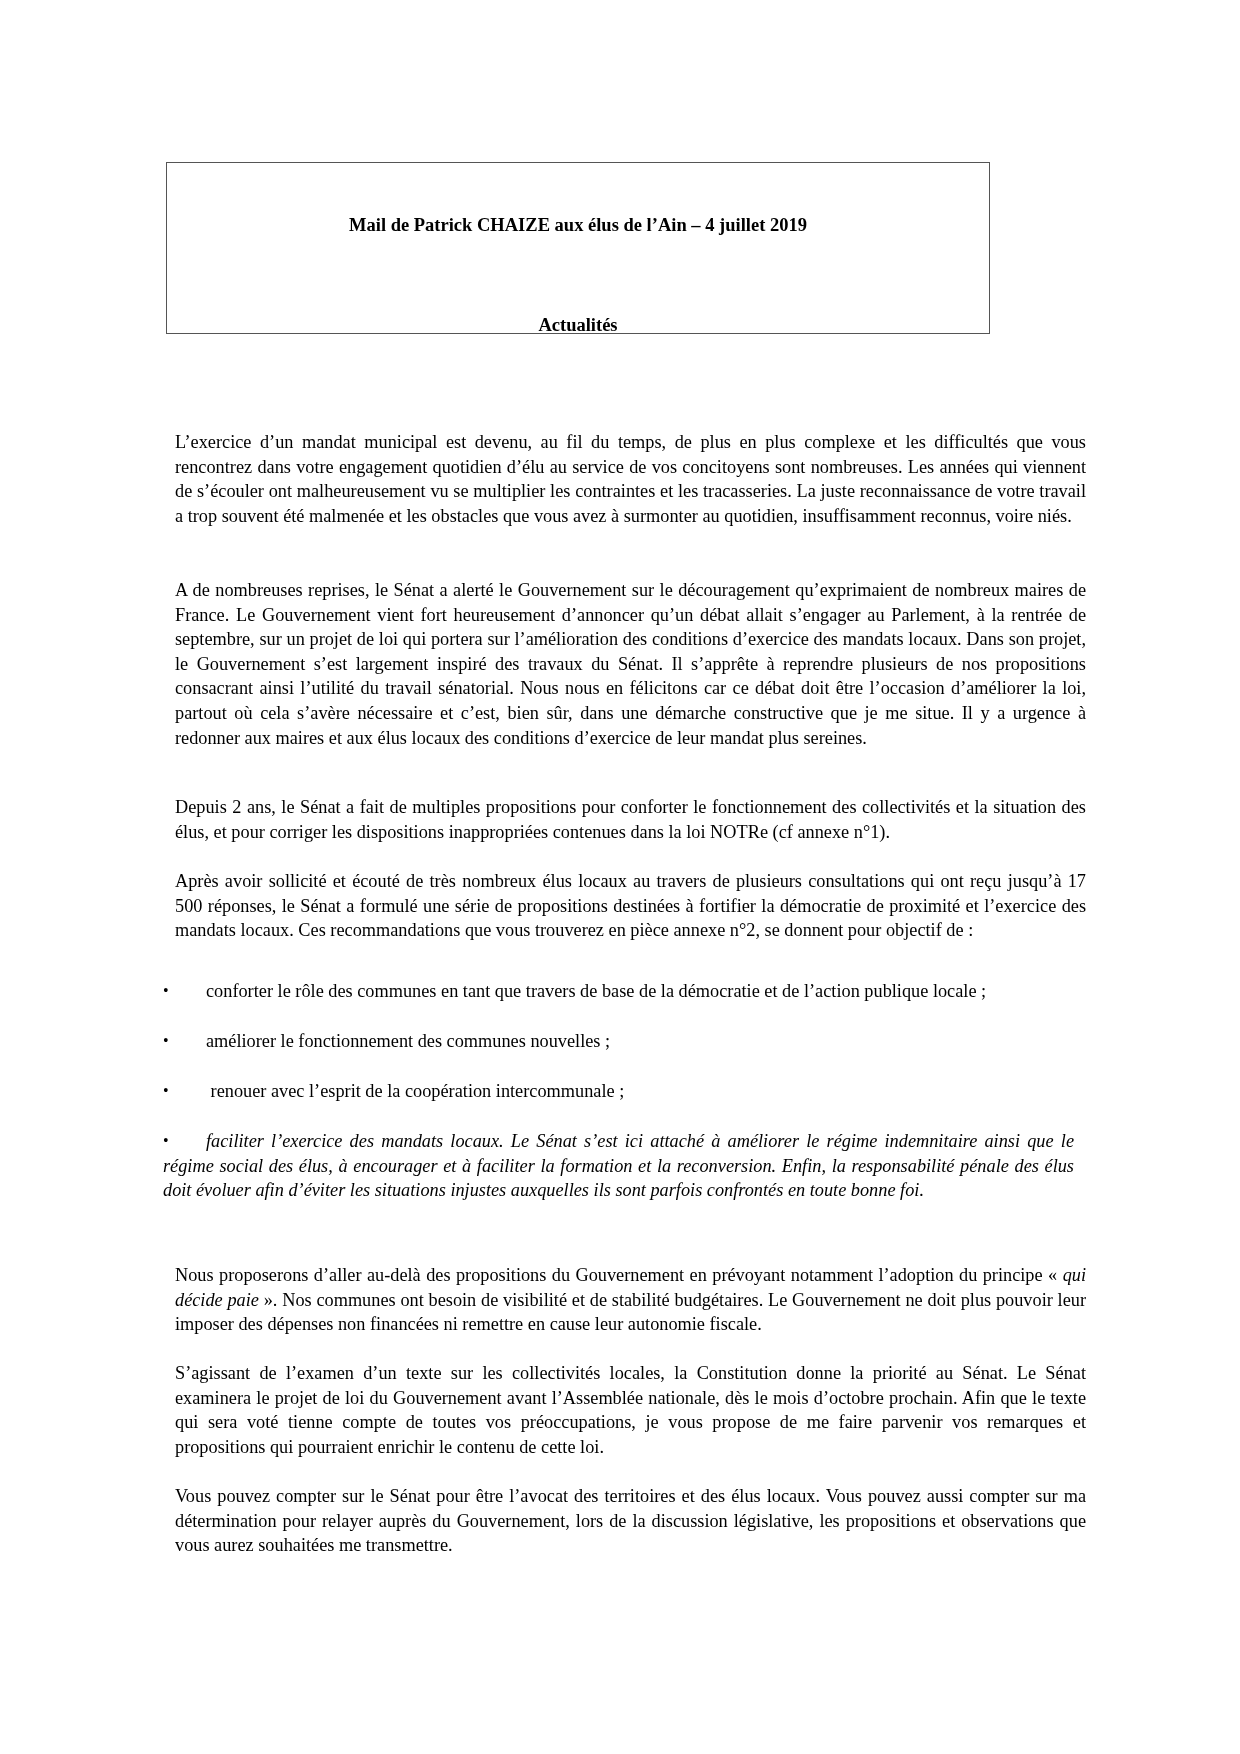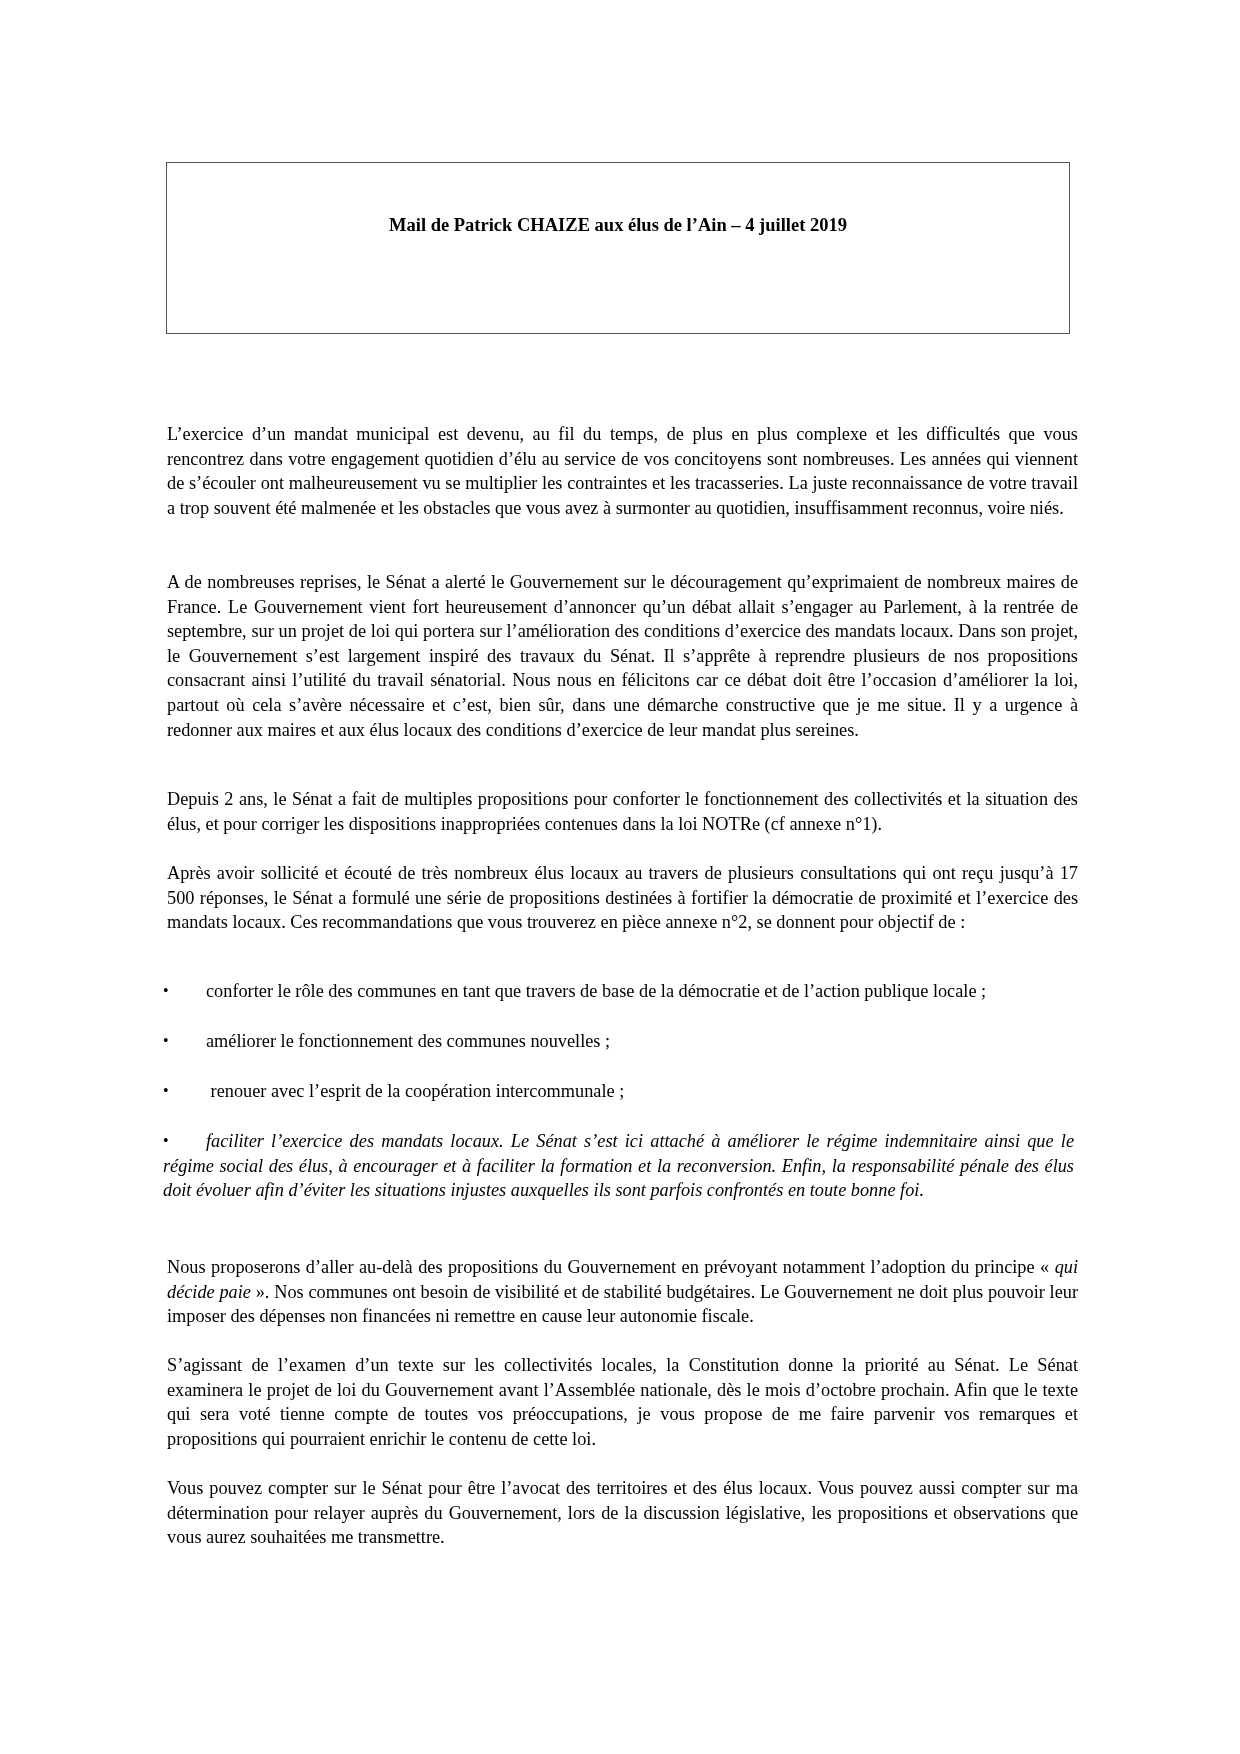--- a/index.html
+++ b/index.html
@@ -2,49 +2,50 @@
 <html><head>
   <meta charset="utf-8">
   <style>
     html, body { margin: 0; padding: 0; background: #ffffff; }
     body {
       width: 1240px; height: 1754px; position: relative; overflow: hidden;
       font-family: "Liberation Serif", "DejaVu Serif", serif;
       color: #000; font-size: 18.3px; line-height: 24.6px;
     }
     .title-box {
-      position: absolute; left: 166px; top: 162px; width: 904px; height: 172px;
+      position: absolute; left: 166px; top: 162px; width: 824px; height: 172px;
       border: 1.5px solid #555; box-sizing: border-box;
     }
     .title-main {
       position: absolute; left: 0; right: 0; top: 50px; text-align: center;
       font-weight: bold; font-size: 18.5px;
     }
     .title-sub {
       position: absolute; left: 0; right: 0; top: 150px; text-align: center;
       font-weight: bold; font-size: 18.5px;
     }
     .body-text {
       position: absolute; left: 163px; width: 911px;
     }
-    .para { margin: 4px; text-align: justify; position: absolute; left: 0; width: 911px; }
+    .para { margin: 12px; text-align: justify; position: absolute; left: 0; width: 911px; }
     .bullet {
       position: absolute; left: 0; width: 911px; margin: 0; text-align: justify;
     }
     .bullet .dot { position: absolute; left: 0; top: 0; font-size: 16px; }
     .bullet .txt { display: block; padding-left: 43px; }
     .bullet.wrap .txt { padding-left: 0; text-indent: 43px; font-style: italic; }
     b { font-weight: normal; }
     i { font-style: italic; }
   </style>
 </head>
 <body>
 
 <div class="title-box">
   <div class="title-main">Mail de Patrick CHAIZE aux élus de l’Ain – 4 juillet 2019</div>
+  <div class="title-sub">Actualités</div>
 </div>
 
 <div class="body-text" style="top:0;">
   <p class="para" style="top:418px;">L’exercice d’un mandat municipal est devenu, au fil du temps, de plus en plus complexe et les difficultés que vous rencontrez dans votre engagement quotidien d’élu au service de vos concitoyens sont nombreuses. Les années qui viennent de s’écouler ont malheureusement vu se multiplier les contraintes et les tracasseries. La juste reconnaissance de votre travail a trop souvent été malmenée et les obstacles que vous avez à surmonter au quotidien, insuffisamment reconnus, voire niés.</p>
 
   <p class="para" style="top:566px;"><span>A de nombreuses reprises, le Sénat a alerté le Gouvernement sur le découragement qu’exprimaient de nombreux maires de France. Le Gouvernement vient fort heureusement d’annoncer qu’un débat allait s’engager au Parlement, à la rentrée de septembre, sur un </span><b>projet de loi qui portera sur l’amélioration des conditions d’exercice des mandats locaux</b><span>. Dans son projet, le Gouvernement s’est largement inspiré des travaux du Sénat. Il s’apprête à reprendre plusieurs de nos propositions consacrant ainsi l’utilité du travail sénatorial. Nous nous en félicitons car ce débat doit être l’occasion d’améliorer la loi, partout où cela s’avère nécessaire et c’est, bien sûr, dans une démarche constructive que je me situe. Il y a urgence à redonner aux maires et aux élus locaux des conditions d’exercice de leur mandat plus sereines.</span></p>
 
   <p class="para" style="top:783px;">Depuis 2 ans, le Sénat a fait de multiples propositions pour conforter le fonctionnement des collectivités et la situation des élus, et pour corriger les dispositions inappropriées contenues dans la loi NOTRe (cf annexe n°1).</p>
 
   <p class="para" style="top:857px;">Après avoir sollicité et écouté de très nombreux élus locaux au travers de plusieurs consultations qui ont reçu jusqu’à 17 500 réponses, le Sénat a formulé une série de propositions destinées à fortifier la démocratie de proximité et l’exercice des mandats locaux. Ces recommandations que vous trouverez en pièce annexe n°2, se donnent pour objectif de :</p>

